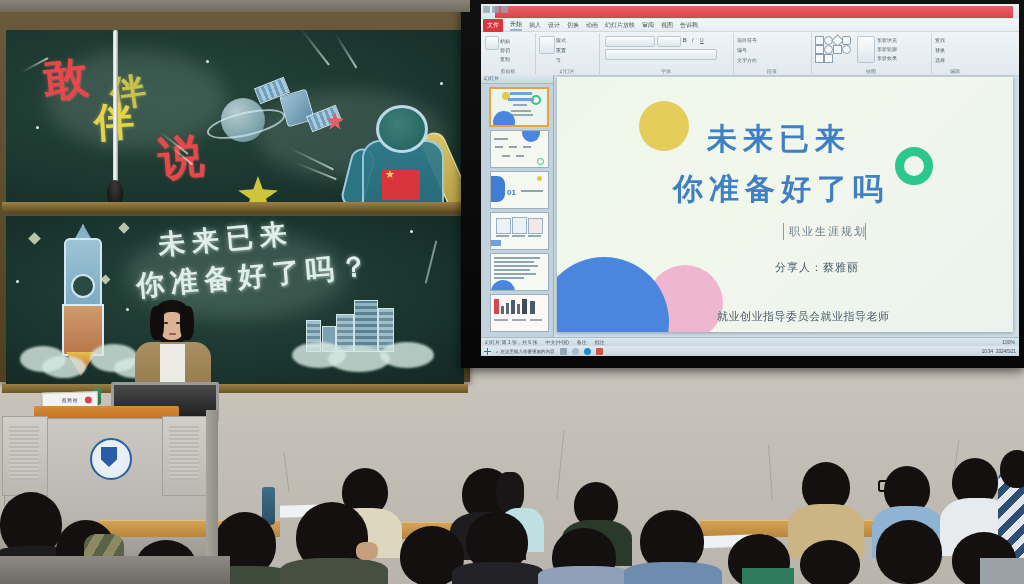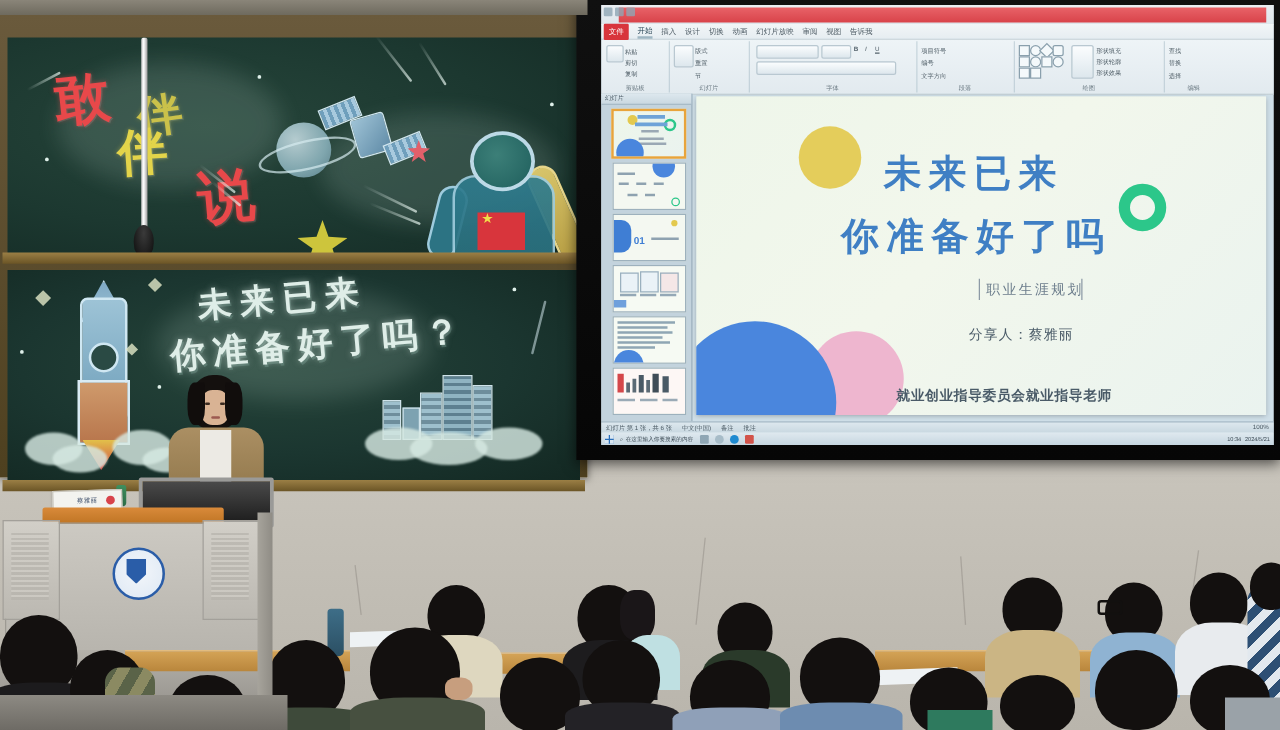--- a/index.html
+++ b/index.html
@@ -461,21 +461,21 @@
         <div class="s-blue" style="left:-18px;top:180px;width:130px;height:130px;"></div>
 
         <div class="s-title" style="left:150px;top:42px;font-size:30px;">未来已来</div>
         <div class="s-title" style="left:116px;top:92px;font-size:30px;">你准备好了吗</div>
 
         <div class="s-bar" style="left:226px;top:146px;height:17px;"></div>
         <div class="s-bar" style="left:308px;top:146px;height:17px;"></div>
         <div class="s-sub" style="left:232px;top:147px;font-size:11px;">职业生涯规划</div>
 
         <div class="s-line" style="left:218px;top:183px;font-size:11px;letter-spacing:1px;">分享人：蔡雅丽</div>
-        <div class="s-line" style="left:160px;top:232px;font-size:11px;font-weight:bold;">就业创业指导委员会就业指导老师</div>
+        <div class="s-line" style="left:160px;top:232px;font-size:11px;">就业创业指导委员会就业指导老师</div>
       </div>
     </div>
 
     <div class="ppt-status">
       <span>幻灯片 第 1 张，共 6 张</span>
       <span>中文(中国)</span>
       <span>备注</span>
       <span>批注</span>
       <span style="margin-left:auto">100%</span>
     </div>

